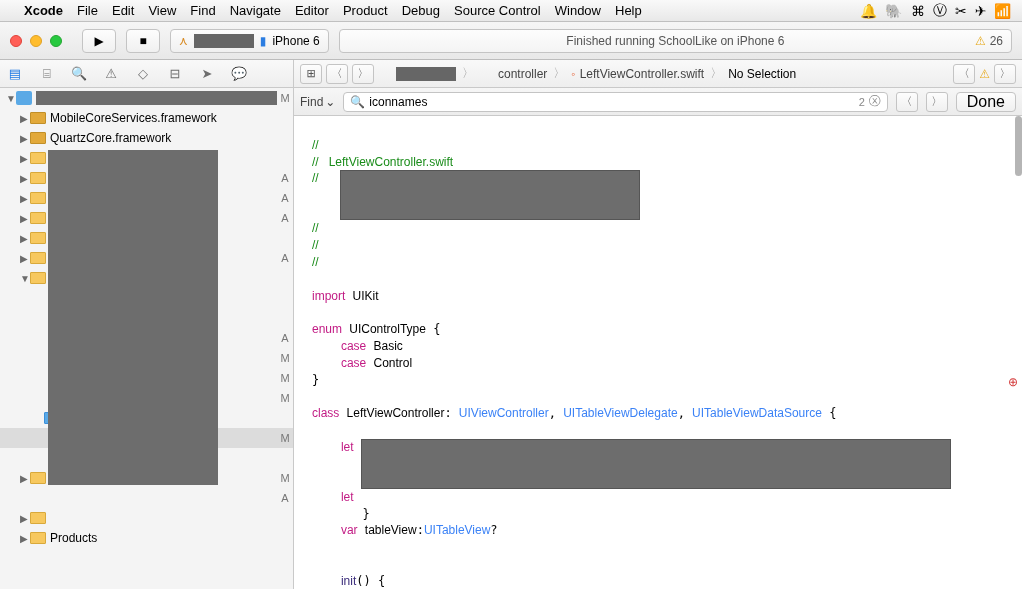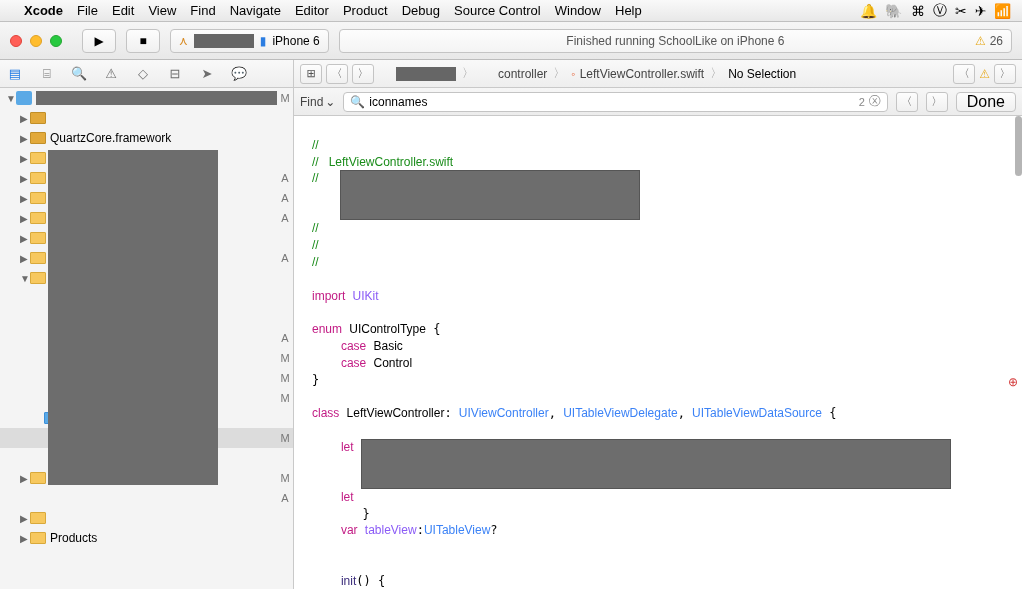--- a/index.html
+++ b/index.html
@@ -66,21 +66,21 @@
 .find-input input { border: none; outline: none; flex: 1; font-size: 12px; }
 .find-count { color: #888; font-size: 11px; }
 .find-clear { color: #888; font-size: 12px; }
 .done-btn { height: 20px; padding: 0 10px; border: 1px solid #c4c4c4; border-radius: 4px; background: linear-gradient(#fdfdfd,#f0f0f0); font-size: 16px; }
 
 .code { flex: 1; overflow: hidden; position: relative; font-family: Menlo, monospace; font-size: 12px; line-height: 1.4; padding: 4px 0 4px 18px; color: #000; white-space: pre; }
 .cm { color: #1a8c1a; }
 .kw { color: #c21b84; }
 .ty { color: #3b82f6; }
 .fn { color: #3a2c7a; }
-.nm { color: #8b5cf6; }
+.nm { color: #000000; }
 .code .redact-inline { display: inline-block; height: 50px; width: 300px; background: #6d6d6d; border: 1px solid #555; vertical-align: top; }
 .code .redact-let { display: inline-block; height: 50px; width: 590px; background: #6d6d6d; border: 1px solid #555; vertical-align: top; }
 .red-marker { position: absolute; right: 4px; top: 258px; color: #d43b3b; font-size: 12px; }
 
 .vscroll { position: absolute; right: 0; top: 0; width: 7px; height: 60px; background: #b5b5b5; border-radius: 4px; }
 </style>
 </head>
 <body>
 
 <div class="menubar">
@@ -146,20 +146,21 @@
     <div class="nav-tree">
       <div class="tree-row">
         <span class="disclosure">▼</span>
         <span class="proj-icon"></span>
         <span class="label redact-box" style="width:64px;height:14px;"></span>
         <span class="status">M</span>
       </div>
       <div class="tree-row indent1">
         <span class="disclosure">▶</span>
         <span class="briefcase"></span>
+        <span class="label">MobileCoreServices.framework</span>
       </div>
       <div class="tree-row indent1">
         <span class="disclosure">▶</span>
         <span class="briefcase"></span>
         <span class="label">QuartzCore.framework</span>
       </div>
 
       <div class="tree-row indent1">
           <span class="disclosure">▶</span>
           <span class="folder-icon"></span>

